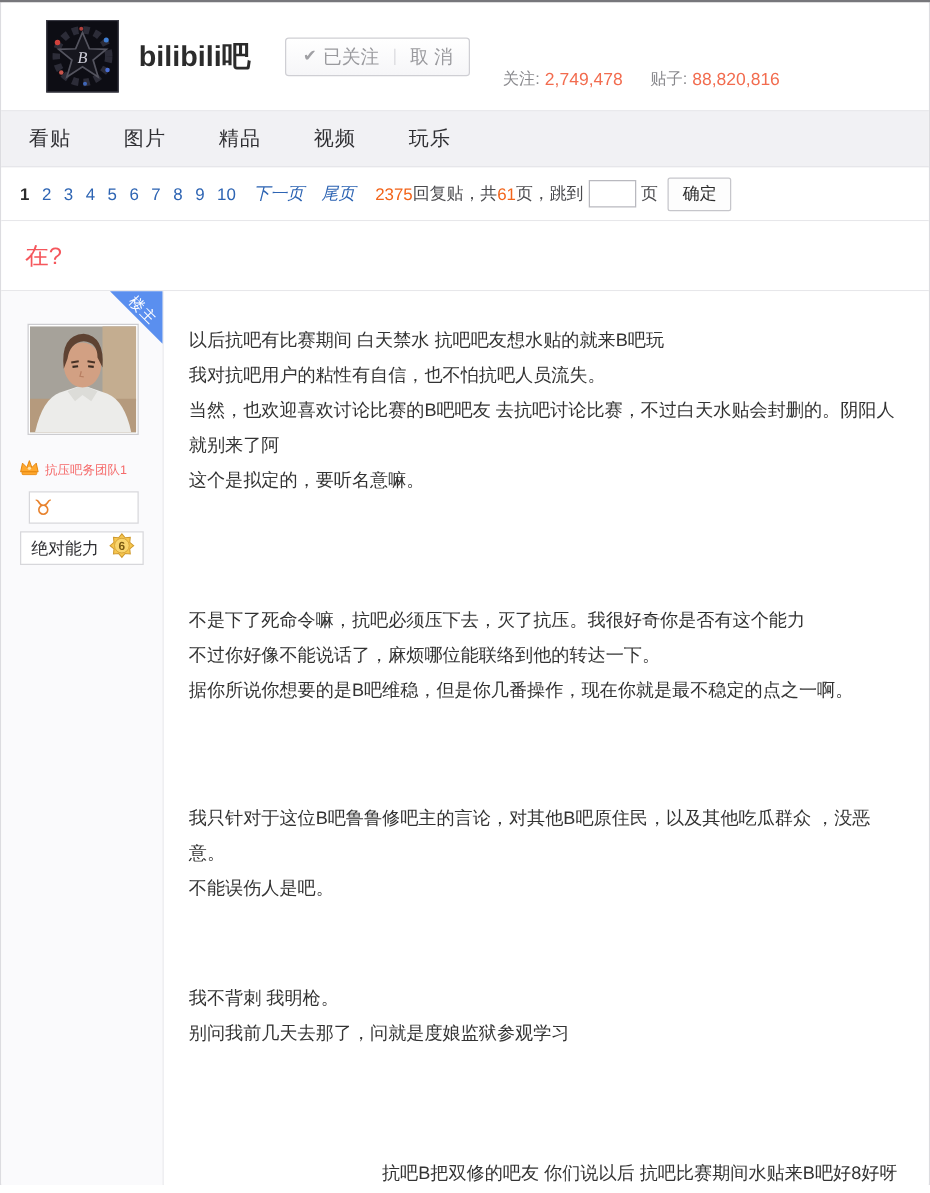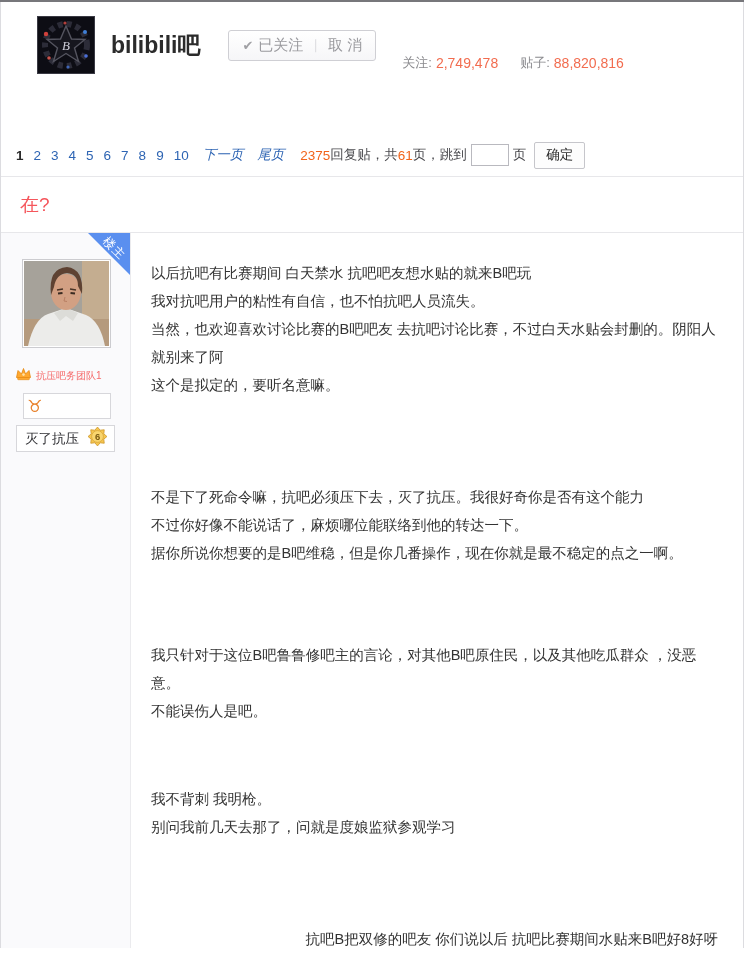--- a/index.html
+++ b/index.html
@@ -107,20 +107,27 @@
         <span>关注:</span>
         <b>2,749,478</b>
       </div>
       <div class="stat">
         <span>贴子:</span>
         <b>88,820,816</b>
       </div>
     </div>
   </div>
 
+  <div class="nav">
+    <div class="nav-tab">看贴</div>
+    <div class="nav-tab">图片</div>
+    <div class="nav-tab">精品</div>
+    <div class="nav-tab">视频</div>
+    <div class="nav-tab">玩乐</div>
+  </div>
 
   <div class="pager">
     <span class="cur">1</span>
     <a class="pg">2</a>
     <a class="pg">3</a>
     <a class="pg">4</a>
     <a class="pg">5</a>
     <a class="pg">6</a>
     <a class="pg">7</a>
     <a class="pg">8</a>
@@ -166,21 +173,21 @@
             <rect x="2.6" y="11.5" width="11.8" height="2.2" rx="0.8" fill="#ffa82e" stroke="#e4860e" stroke-width="0.6"></rect>
             <circle cx="8.5" cy="8.6" r="1.3" fill="#ffe2a8"></circle>
           </svg>
         </span>
         <span class="author-name">抗压吧务团队1</span>
       </div>
       <div class="badge-box1">
         <span class="taurus">♉</span>
       </div>
       <div class="badge-box2">
-        <span class="badge2-label">灭了抗压</span>
+        <span class="badge2-label">绝对能力</span>
         <span>
           <svg width="21" height="21" viewBox="0 0 20 20">
             <polygon points="19,10 16,12.5 16.4,16.4 12.5,16 10,19 7.5,16 3.6,16.4 4,12.5 1,10 4,7.5 3.6,3.6 7.5,4 10,1 12.5,4 16.4,3.6 16,7.5" fill="#f6c64f" stroke="#cf9a2f" stroke-width="0.8"></polygon>
             <circle cx="10" cy="10" r="5.6" fill="#f9d56e" stroke="#cf9a2f" stroke-width="0.6"></circle>
             <text x="10" y="13.2" text-anchor="middle" font-size="9" font-weight="bold" fill="#7a5a12">6</text>
           </svg>
         </span>
       </div>
     </div>
 

